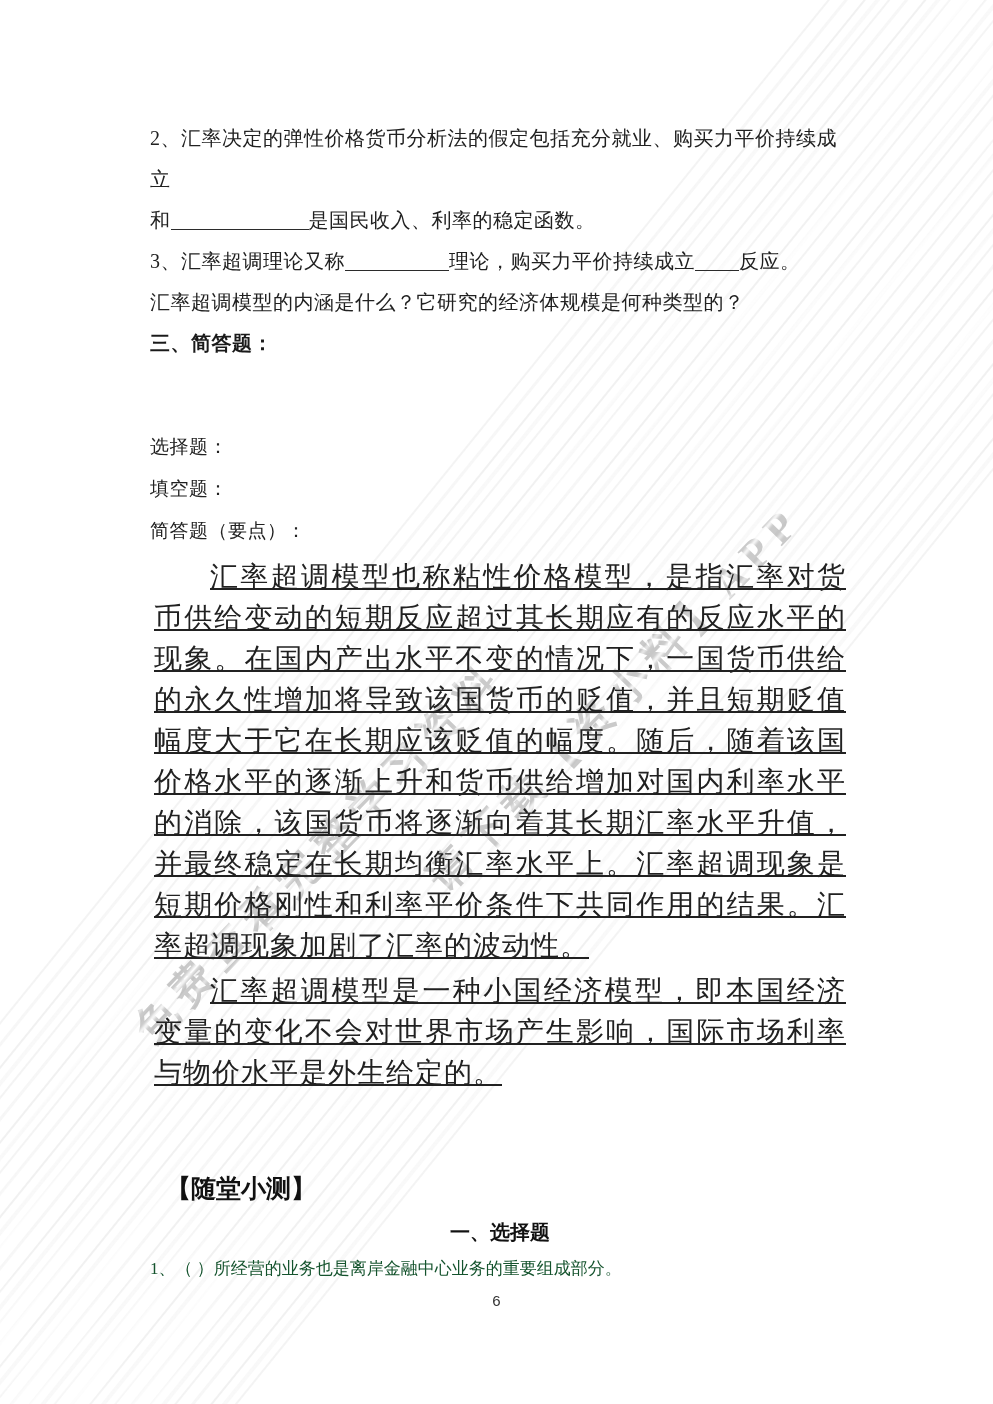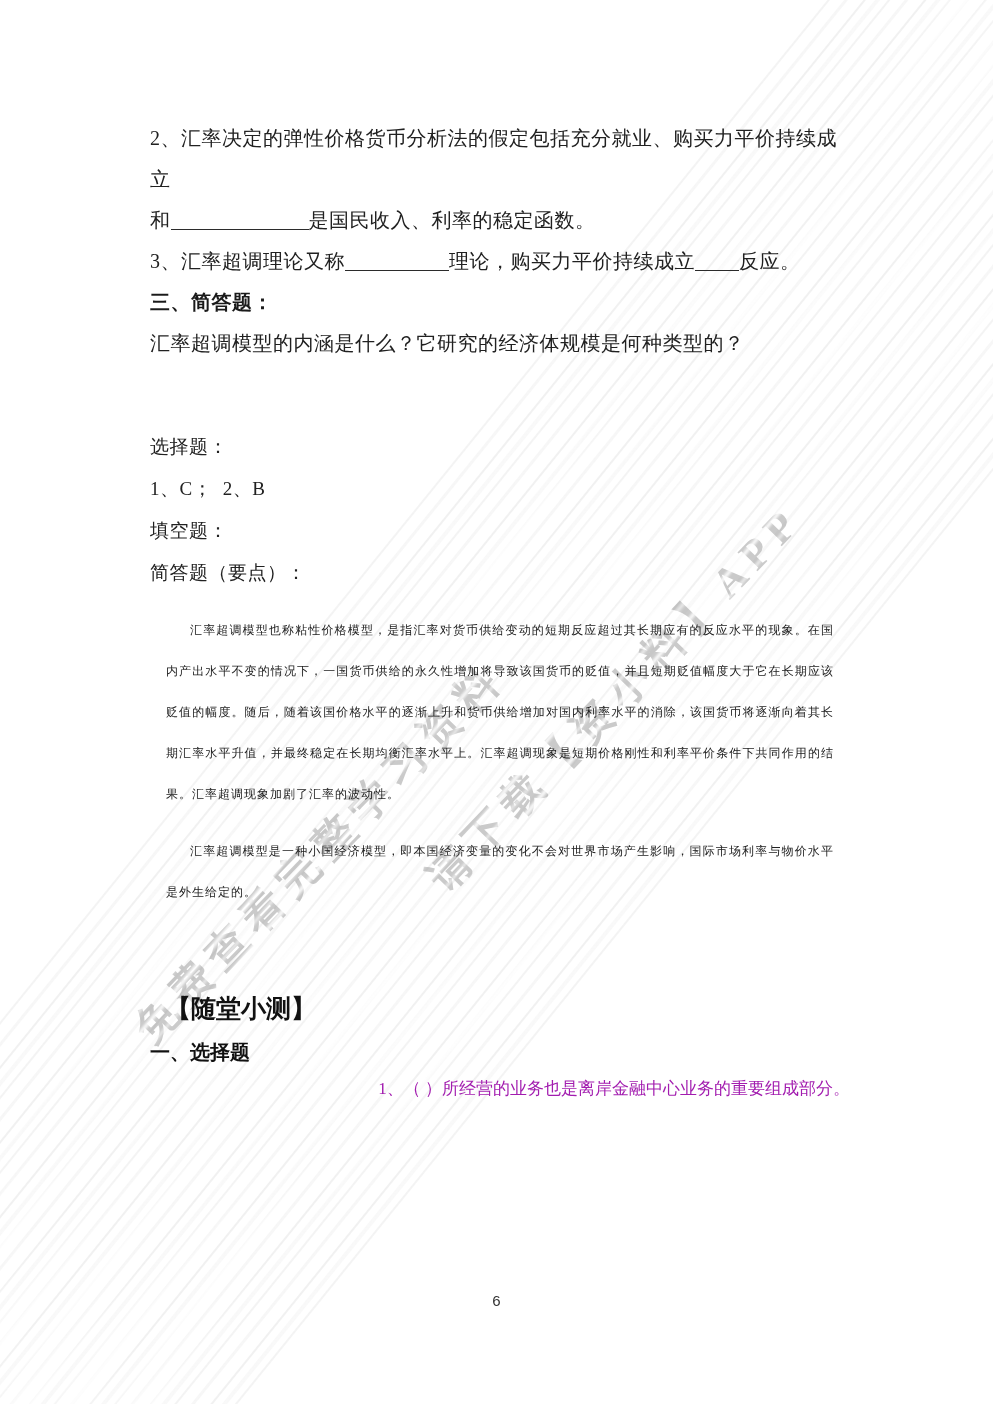--- a/index.html
+++ b/index.html
@@ -50,28 +50,28 @@
 
   .blank {
     display:inline-block; height:1em; margin-bottom:-3px;
     border-bottom:1.5px solid #2b2b2b;
   }
   .b-l { width:138px; } .b-m { width:104px; } .b-s { width:44px; }
 
   .ans { margin-top:62px; }
   .ans p { font-size:19px; line-height:42px; margin:0; letter-spacing:0.5px; white-space:pre-wrap; }
 
-  .para { font-size:12px; line-height:41px; margin:16px; text-indent:2em; text-align:justify; letter-spacing:1px; }
+  .para { font-size:28px; line-height:41px; margin:4px; text-indent:2em; text-align:justify; letter-spacing:1px;text-decoration:underline; }
 
   .ch { margin-top:82px; color:#111111; font-family:"Liberation Sans","DejaVu Sans",sans-serif; }
   .ch-title { font-size:25px; font-weight:bold; line-height:36px; margin:0; letter-spacing:1px; }
   .ch-quiz  { font-size:25px; font-weight:bold; line-height:26px; margin:56px 0 0 16px; }
-  .ch-sec   { font-size:20px; font-weight:bold; line-height:26px; margin:18px 0 0 0; }
+  .ch-sec   { font-size:20px; font-weight:bold; line-height:26px; margin:18px 0 0 0;text-align:center; }
   .ch-q1    { font-size:17px; line-height:24px; margin:12px 0 0 0; font-weight:normal;
-              font-family:"Liberation Serif","DejaVu Serif",serif; color:#a21caf;text-align:right; }
+              font-family:"Liberation Serif","DejaVu Serif",serif; color:#14532d; }
 
   .pageno {
     position:absolute; left:0; right:0; top:1292px; text-align:center;
     font-size:15px; color:#333333; z-index:4;
     font-family:"Liberation Sans","DejaVu Sans",sans-serif;
   }
 </style>
 </head>
 <body>
 
@@ -81,26 +81,25 @@
   <div class="wm wm1">免费查看完整学习资料</div>
   <div class="wm wm2">请下载【资小料】APP</div>
   <div class="swoosh s2"></div>
 
   <div class="content">
 
     <p class="qline">2、汇率决定的弹性价格货币分析法的假定包括充分就业、购买力平价持续成立</p>
     <p class="qline"><span>和</span><span class="blank b-l"></span><span>是国民收入、利率的稳定函数。</span></p>
     <p class="qline"><span>3、汇率超调理论又称</span><span class="blank b-m"></span><span>理论，购买力平价持续成立</span><span class="blank b-s"></span><span>反应。</span></p>
 
+    <p class="qline">汇率超调模型的内涵是什么？它研究的经济体规模是何种类型的？</p>
     <p class="qline qhead">三、简答题：</p>
-    <p class="qline">汇率超调模型的内涵是什么？它研究的经济体规模是何种类型的？</p>
 
     <div class="ans">
       <p>选择题：</p>
-      <p>1、C；  2、B</p>
       <p>填空题：</p>
       <p>简答题（要点）：</p>
     </div>
 
     <p class="para">汇率超调模型也称粘性价格模型，是指汇率对货币供给变动的短期反应超过其长期应有的反应水平的现象。在国内产出水平不变的情况下，一国货币供给的永久性增加将导致该国货币的贬值，并且短期贬值幅度大于它在长期应该贬值的幅度。随后，随着该国价格水平的逐渐上升和货币供给增加对国内利率水平的消除，该国货币将逐渐向着其长期汇率水平升值，并最终稳定在长期均衡汇率水平上。汇率超调现象是短期价格刚性和利率平价条件下共同作用的结果。汇率超调现象加剧了汇率的波动性。</p>
     <p class="para">汇率超调模型是一种小国经济模型，即本国经济变量的变化不会对世界市场产生影响，国际市场利率与物价水平是外生给定的。</p>
 
     <div class="ch">
       <p class="ch-quiz">【随堂小测】</p>
       <p class="ch-sec">一、选择题</p>

